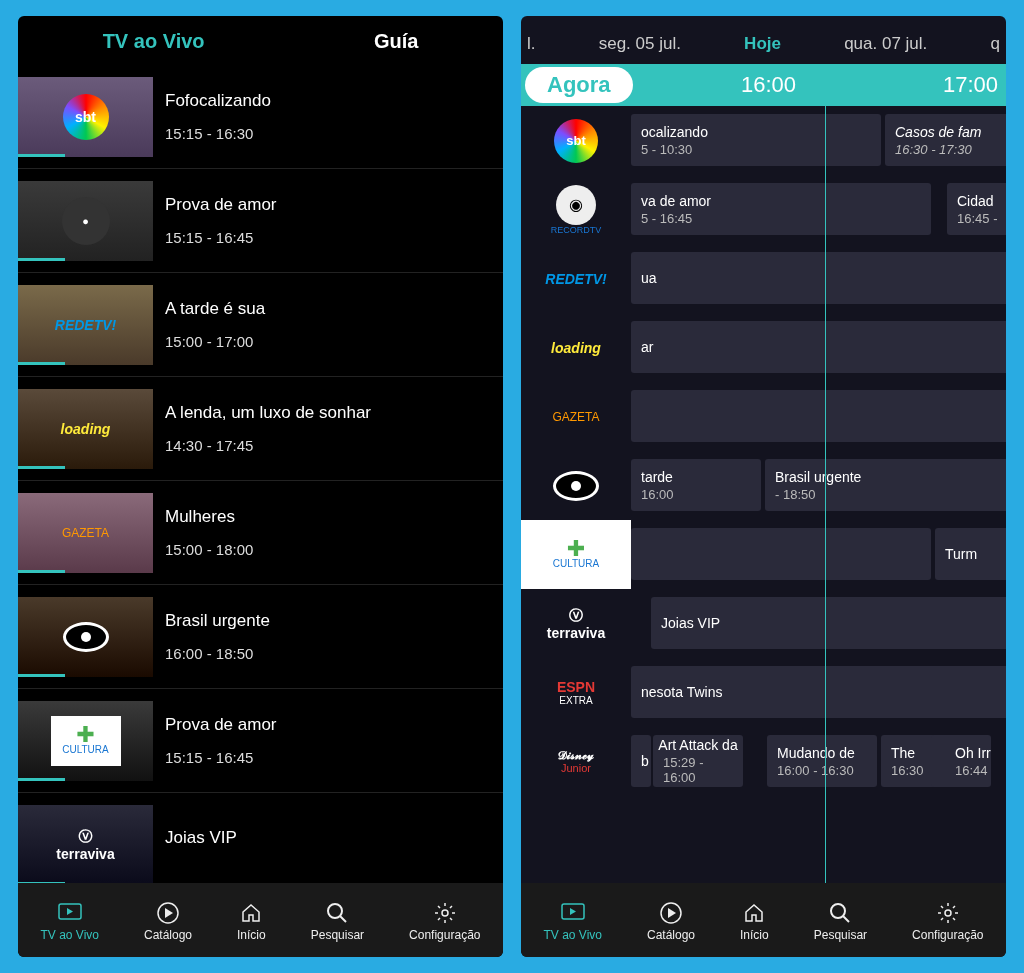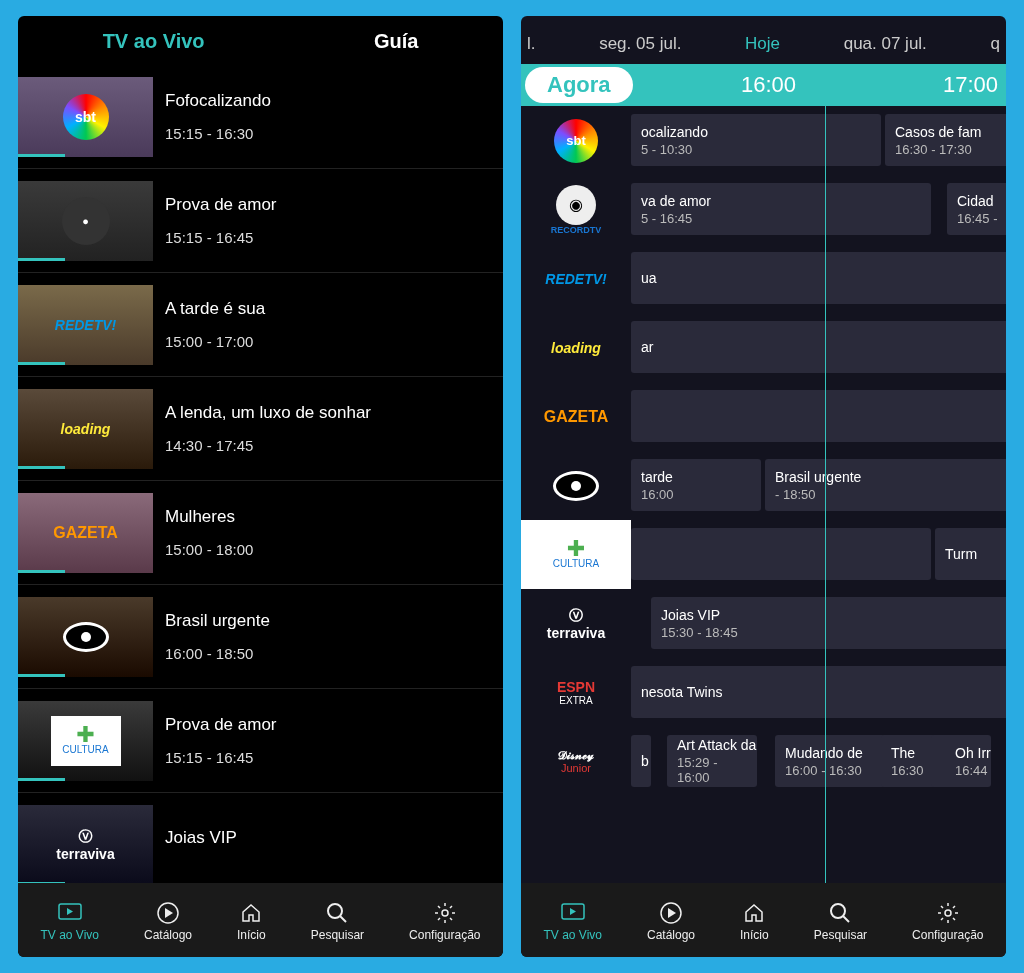--- a/index.html
+++ b/index.html
@@ -75,21 +75,21 @@
   
   .logo { font-weight: 700; font-size: 16px; text-align:center; }
   .sbt {
     width: 46px; height: 46px; border-radius: 50%;
     background: conic-gradient(#ff0000,#ff8c00,#fff200,#00c853,#00b0ff,#7c4dff,#ff0000);
     display:flex;align-items:center;justify-content:center;color:#fff;font-size:14px;
   }
   .record { color:#fff; background:#333; width:48px;height:48px;border-radius:50%;display:flex;align-items:center;justify-content:center;font-size:11px;}
   .redetv { color:#0097e6; font-size:14px; font-style:italic;}
   .loading-logo { color:#ffeb3b; font-size:14px; font-style:italic;}
-  .gazeta { color:#ff9800; font-size:16px; font-weight:bold;text-align:center;}
+  .gazeta { color:#ff9800; font-size:12px; font-weight:normal;text-align:center;}
   .band { width:46px;height:30px;border:3px solid #fff;border-radius:50%;background:#000;display:flex;align-items:center;justify-content:center;}
   .band::after{content:"";width:10px;height:10px;background:#fff;border-radius:50%;}
   .cultura-box { background:#fff;width:70px;height:50px;display:flex;flex-direction:column;align-items:center;justify-content:center;}
   .cultura-plus{color:#4caf50;font-size:22px;line-height:18px;}
   .cultura-text{color:#1976d2;font-size:10px;}
   .terraviva{color:#fff;font-size:14px;}
   .espn{color:#e53935;font-weight:900;font-size:14px;}
   .disney{color:#fff;font-size:11px;}
   
   .bg1{background:linear-gradient(#6b5b7b,#4a3a5a);}
@@ -113,21 +113,21 @@
     display:flex;flex-direction:column;align-items:center;color:#eee;font-size:12px;gap:4px;
   }
   .navitem.active { color:#34c3bd; }
   .navicon { width:26px;height:22px;display:flex;align-items:center;justify-content:center;}
   
   .phone-right { background:#13131f; }
   .days {
     display:flex;align-items:center;justify-content:space-between;
     padding: 18px 6px 10px; color:#ccc; font-size:17px;
   }
-  .days .today { color:#34c3bd; font-weight:400; }
+  .days .today { color:#34c3bd; font-weight:700; }
   .timebar {
     background:#34c3bd;height:42px;display:flex;align-items:center;position:relative;color:#fff;font-size:22px;
   }
   .timepill {
     background:#fff;color:#34c3bd;border-radius:20px;height:36px;padding:0 22px;margin-left:4px;
     display:flex;align-items:center;font-weight:600;
   }
   .t1600{position:absolute;left:220px;}
   .t1700{position:absolute;right:8px;}
   .epg {
@@ -136,21 +136,21 @@
   .vline{position:absolute;left:304px;top:0;bottom:0;width:1px;background:#34c3bd;z-index:5;}
   .chcol {
     width:110px;display:flex;flex-direction:column;
   }
   .chcell {
     height:69px;display:flex;align-items:center;justify-content:center;
     background:#13131f;
   }
   .chcell .sbt{width:44px;height:44px;font-size:13px;}
   .chcell .record-mini{width:40px;height:40px;border-radius:50%;background:#eee;display:flex;align-items:center;justify-content:center;}
-  .chcell .rtxt{font-size:9px;color:#1976d2;font-weight:bold;}
+  .chcell .rtxt{font-size:9px;color:#1976d2;}
   .progcol {
     flex:1;position:relative;
   }
   .progrow {
     height:69px;position:relative;
   }
   .block {
     position:absolute;top:8px;height:52px;background:#2a2a3a;border-radius:3px;
     padding:6px 10px;color:#fff;overflow:hidden;display:flex;flex-direction:column;justify-content:center;
   }
@@ -356,21 +356,21 @@
           <div class="disney logo">𝓓𝓲𝓼𝓷𝓮𝔂<br><span style="color:#e53935;font-weight:400">Junior</span></div>
         </div>
     </div>
 
     <div class="progcol" id="progcol">
         <div class="progrow">
           <div class="block sm" style="left: 0px; width: 250px;">
             <div class="bt">ocalizando</div>
             <div class="btime">5 - 10:30</div>
           </div>
-          <div class="block sm" style="left: 254px; width: 140px;">
+          <div class="block sm" style="left: 254px; width: 140px; font-style: italic;">
             <div class="bt">Casos de fam</div>
             <div class="btime">16:30 - 17:30</div>
           </div>
         </div>
         <div class="progrow">
           <div class="block sm" style="left: 0px; width: 300px;">
             <div class="bt">va de amor</div>
             <div class="btime">5 - 16:45</div>
           </div>
           <div class="block sm" style="left: 316px; width: 90px;">
@@ -407,37 +407,36 @@
           <div class="block sm" style="left: 0px; width: 300px;">
             <div class="bt"></div>
           </div>
           <div class="block sm" style="left: 304px; width: 90px;">
             <div class="bt">Turm</div>
           </div>
         </div>
         <div class="progrow">
           <div class="block sm" style="left: 20px; width: 360px;">
             <div class="bt">Joias VIP</div>
-            <div class="btime">15:30 - 18:45</div>
           </div>
         </div>
         <div class="progrow">
           <div class="block sm" style="left: 0px; width: 380px;">
             <div class="bt">nesota Twins</div>
           </div>
         </div>
         <div class="progrow">
           <div class="block sm" style="left: 0px; width: 18px;">
             <div class="bt">b</div>
           </div>
-          <div class="block sm" style="left: 36px; width: 90px;">
+          <div class="block sm" style="left: 22px; width: 90px; align-items: center;">
             <div class="bt">Art Attack da</div>
             <div class="btime">15:29 - 16:00</div>
           </div>
-          <div class="block sm" style="left: 144px; width: 110px;">
+          <div class="block sm" style="left: 136px; width: 110px;">
             <div class="bt">Mudando de</div>
             <div class="btime">16:00 - 16:30</div>
           </div>
           <div class="block sm" style="left: 250px; width: 60px;">
             <div class="bt">The</div>
             <div class="btime">16:30</div>
           </div>
           <div class="block sm" style="left: 300px; width: 60px; padding-left: 24px;">
             <div class="bt">Oh Irr</div>
             <div class="btime">16:44</div>

